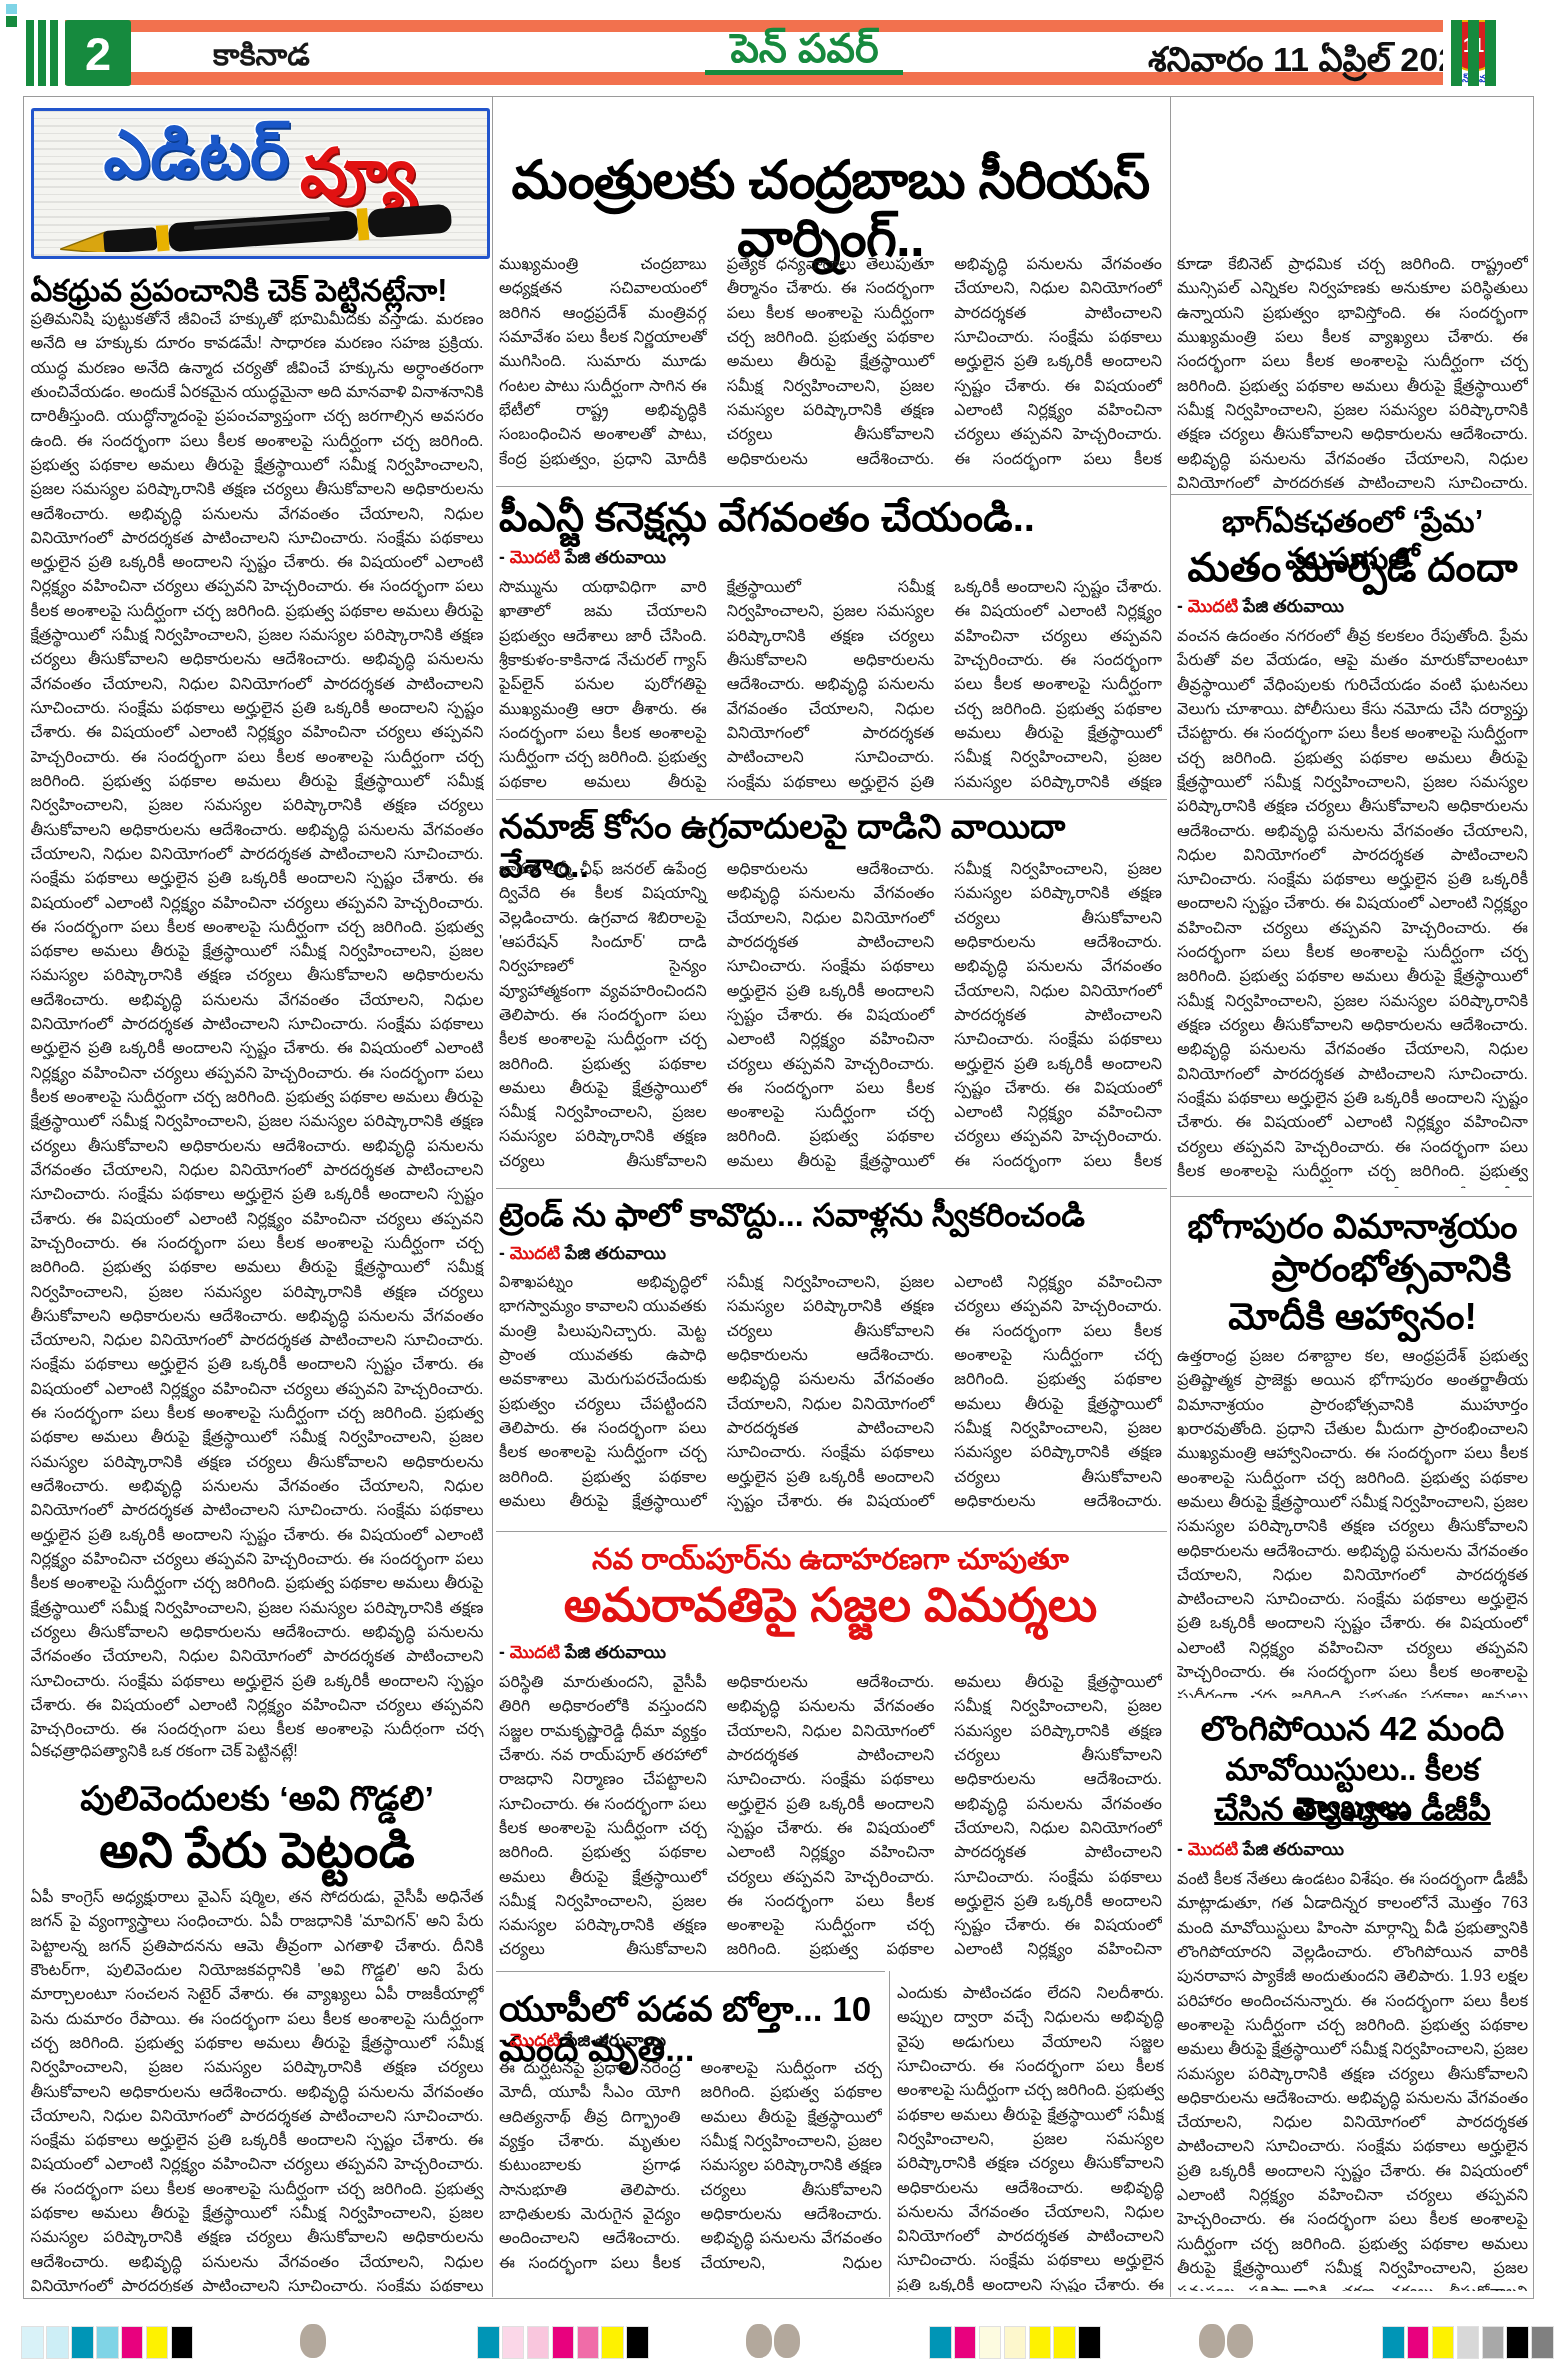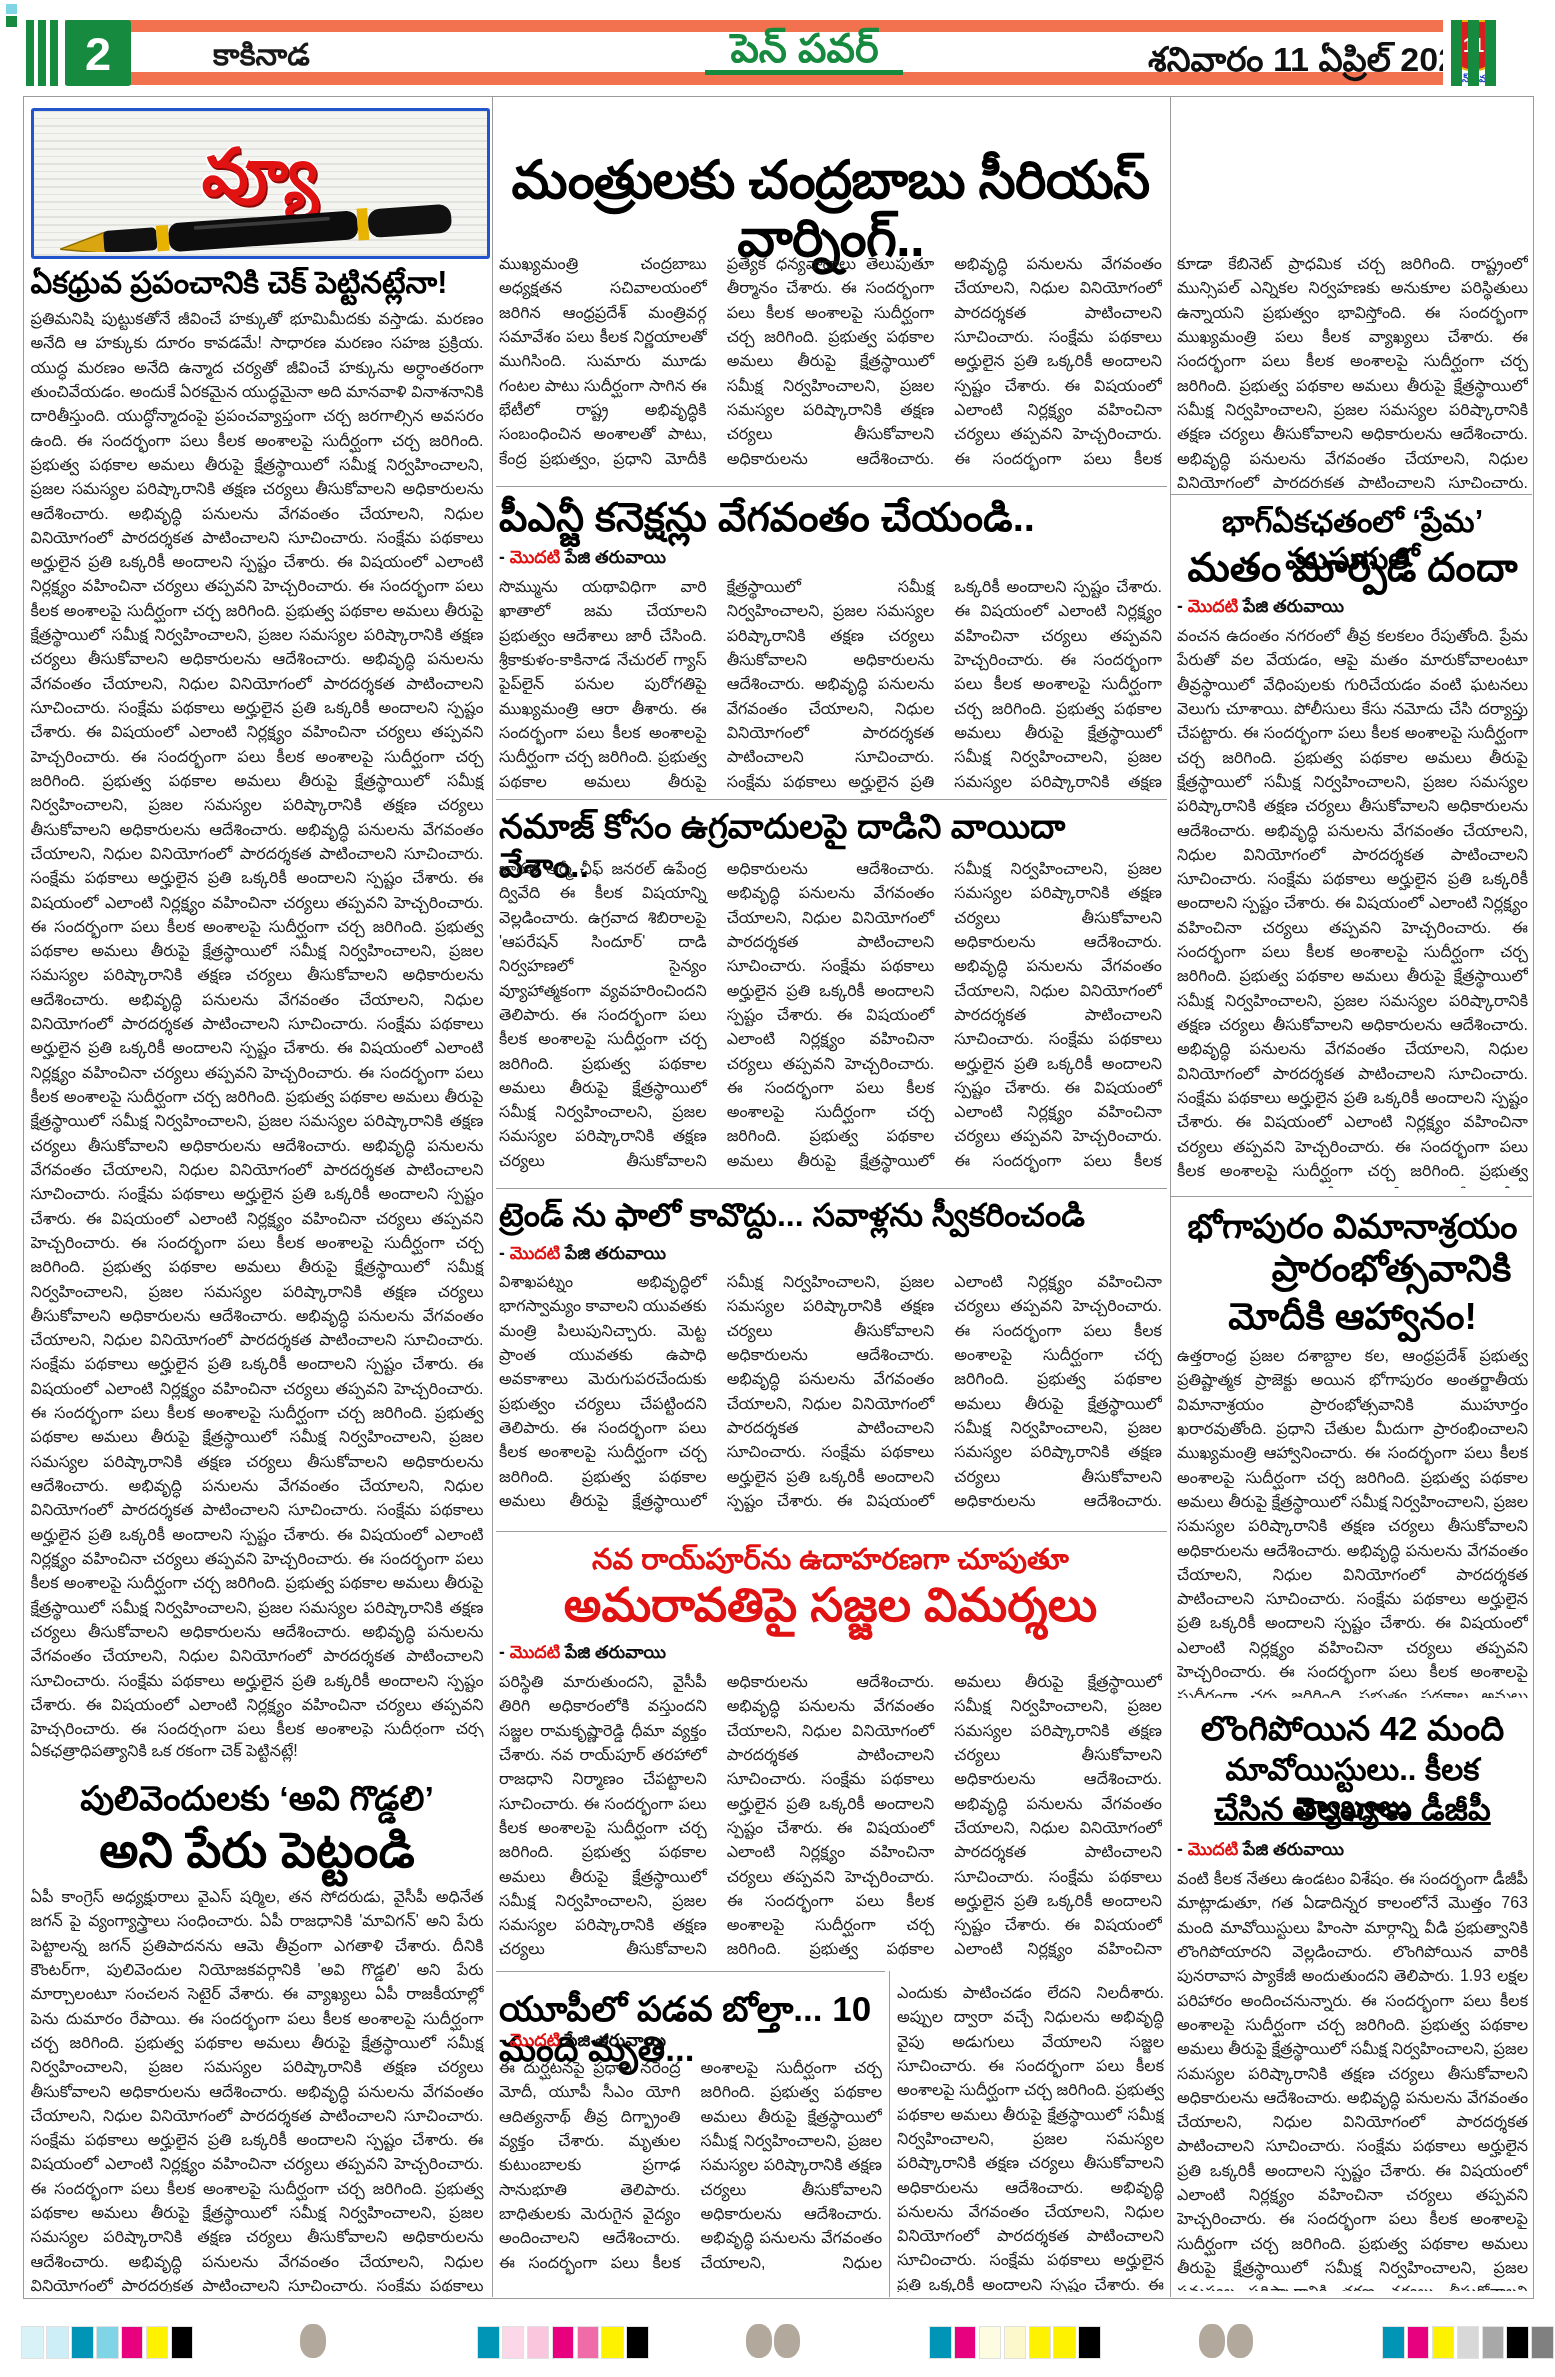--- a/index.html
+++ b/index.html
@@ -39,21 +39,21 @@
   .body-txt{font-size:16px;line-height:1.52;text-align:justify;color:#1b1b1b;overflow:hidden;}
   .col3{column-count:3;column-gap:20px;}
   .col2{column-count:2;column-gap:20px;}
   .lead-head{font-size:53px;font-weight:bold;color:#000;text-align:center;line-height:1.1;
     letter-spacing:-0.8px;}
   .h-left{font-weight:bold;color:#000;line-height:1.15;}
   .h-center{font-weight:bold;color:#000;text-align:center;line-height:1.2;}
   .h-red{color:#e11212;}
   .byline{font-size:17.5px;font-weight:bold;color:#111;}
   .byline .red{color:#e11212;}
-  .ed-headline{font-size:30.5px;font-weight:bold;line-height:1.2;color:#000;}
+  .ed-headline{font-size:30.5px;font-weight:bold;line-height:1.2;color:#000;margin-top:8px;}
   .closing-line{font-size:16px;color:#1b1b1b;}
   
   .swatch-group{display:flex;gap:2.3px;}
   .swatch{width:20.6px;height:30.5px;border:0.8px solid #e0e0e0;}
   .oval-pair{display:flex;gap:1.5px;}
   .oval{width:26px;height:34px;background:#b3a89c;border-radius:45%;}
 </style>
 </head>
 <body>
 
@@ -92,20 +92,21 @@
   <div class="abs gbar" style="left:1485px;top:20px;width:10.7px;height:66px;"></div>
 </div>
 
 <div class="abs frame" style="left:23px;top:96px;width:1509px;height:2201px;"></div>
 <div class="abs vrule" style="left:492px;top:96px;height:2201px;"></div>
 <div class="abs vrule" style="left:1170px;top:96px;height:2201px;"></div>
 <div class="abs vrule" style="left:889px;top:1971px;height:326px;"></div>
 
 <div class="abs editor-box" style="left:30.5px;top:108px;width:453px;height:145px;">
   <div class="editor-brand">
+    <span class="ed-w1">ఎడిటర్</span>
     <span class="ed-w2">వ్యూ</span>
   </div>
   <svg width="427" height="53" viewBox="0 0 560 70" style="position:absolute;left:10.7px;top:88px;">
     <g transform="rotate(-4 280 35)">
       <polygon points="18,48 78,30 78,58" fill="#d9a510" stroke="#8a6a00" stroke-width="2"></polygon>
       <rect x="76" y="28" width="70" height="30" rx="6" fill="#111"></rect>
       <rect x="146" y="26" width="16" height="34" fill="#e8b200"></rect>
       <rect x="162" y="24" width="250" height="38" rx="14" fill="#0d0d0d"></rect>
       <rect x="412" y="22" width="14" height="42" fill="#e8b200"></rect>
       <rect x="426" y="24" width="110" height="38" rx="16" fill="#111"></rect>

